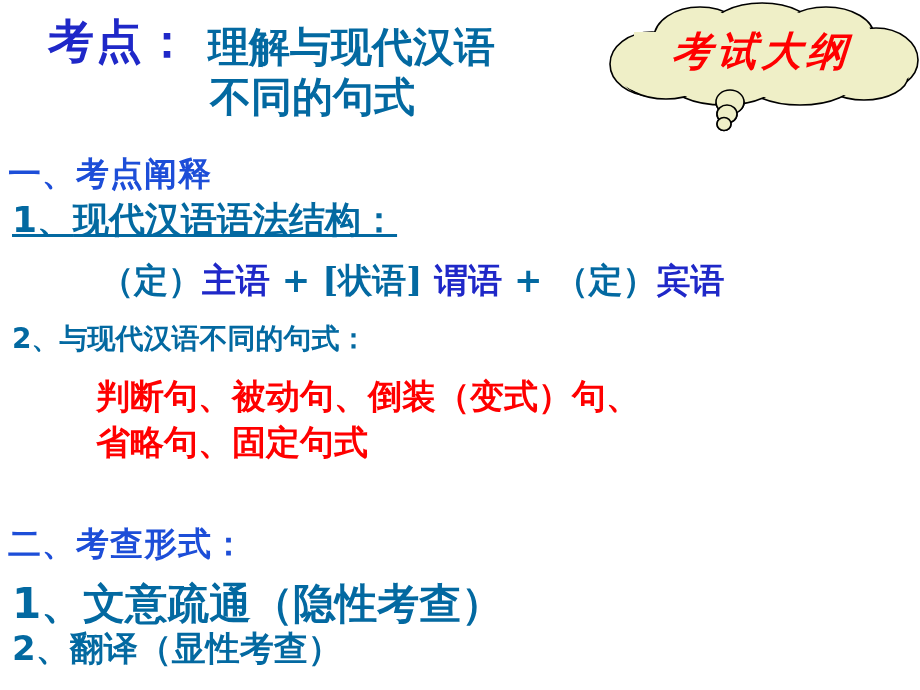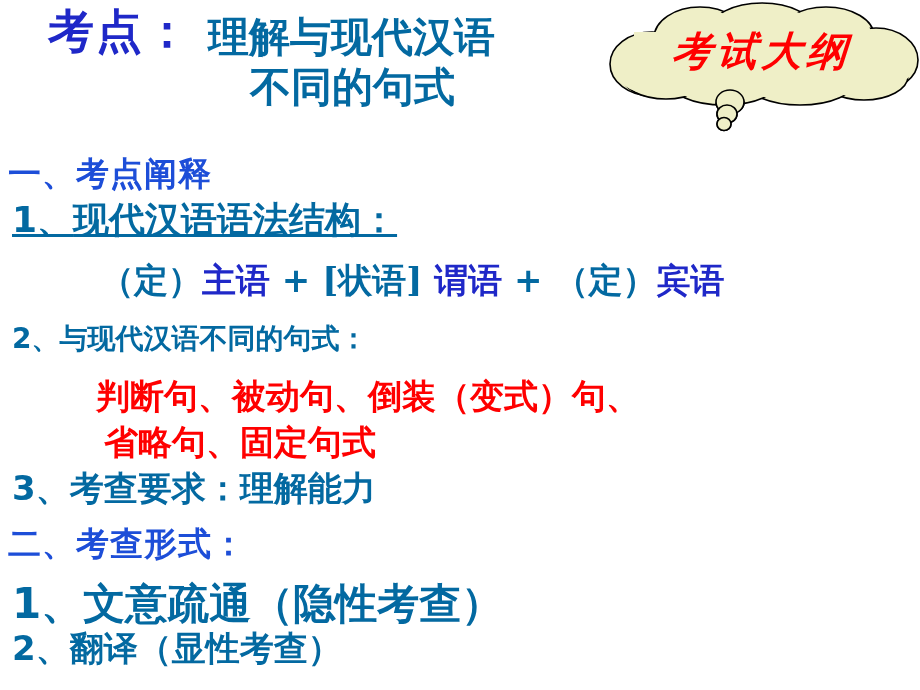--- a/index.html
+++ b/index.html
@@ -26,24 +26,23 @@
 
   .blue    { color: #1F28C8; }
   .black   { color: #0369a1; }
   .magenta { color: #1d4ed8; }
   .red     { color: #FF0000; }
 
   
   #title-block {
     position: absolute;
     left: 40px;
-    top: 4px;
+    top: 14px;
     width: 560px;
     height: 135px;
-    text-align: center;
   }
   #title-keyword {
     position: absolute;
     left: 8px;
     top: 4px;
     font-size: 46px;
     letter-spacing: 2px;
     line-height: 1;
   }
   #title-main {
@@ -82,21 +81,21 @@
   }
 
   
   .line { position: absolute; white-space: nowrap; }
 
   #sec1-heading { left: 8px;  top: 152px; font-size: 33px; letter-spacing: 1px; }
   #item1        { left: 12px; top: 196px; font-size: 36px; letter-spacing: 0px; text-decoration: underline; }
   #formula      { left: 100px; top: 258px; font-size: 34px; letter-spacing: 0px; }
   #item2        { left: 12px; top: 320px; font-size: 28px; }
   #item2-sub1   { left: 96px; top: 374px; font-size: 34px; }
-  #item2-sub2   { left: 96px; top: 420px; font-size: 34px; margin-left: 8px; }
+  #item2-sub2   { left: 96px; top: 420px; font-size: 34px; }
   #item3        { left: 12px; top: 466px; font-size: 34px; }
   #sec2-heading { left: 8px;  top: 522px; font-size: 33px; letter-spacing: 1px; }
   #form1        { left: 12px; top: 576px; font-size: 42px; }
   #form2        { left: 12px; top: 626px; font-size: 34px; }
 
   .num { font-family: "DejaVu Sans", "Liberation Sans", sans-serif; font-weight: 700; }
 </style>
 </head>
 <body>
 
@@ -162,23 +161,20 @@
   </div>
 
   <div id="item2" class="line sans black">
     <span class="num">2、</span><span>与现代汉语不同的句式：</span>
   </div>
 
   <div id="item2-sub1" class="line serif red">判断句、被动句、倒装（变式）句、</div>
 
   <div id="item2-sub2" class="line serif red">省略句、固定句式</div>
 
-  <div id="item3" class="line serif black">
-    <span class="num">3、</span><span>考查要求：理解能力</span>
-  </div>
 
   <div id="sec2-heading" class="line serif magenta">二、考查形式：</div>
 
   <div id="form1" class="line serif black">
     <span class="num">1、</span><span>文意疏通（隐性考查）</span>
   </div>
 
   <div id="form2" class="line serif black">
     <span class="num">2、</span><span>翻译（显性考查）</span>
   </div>

